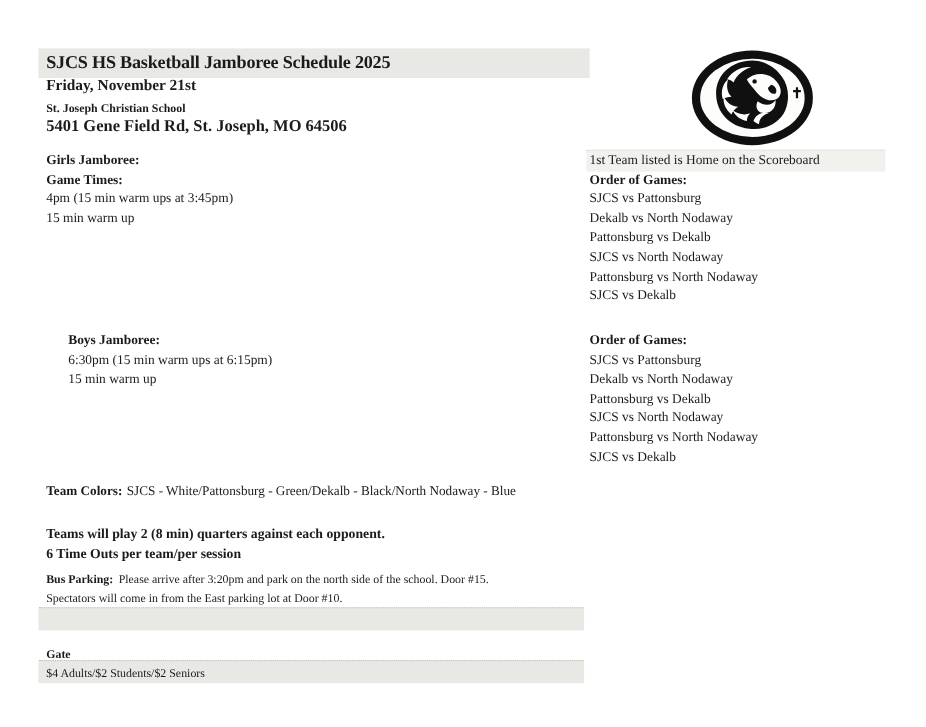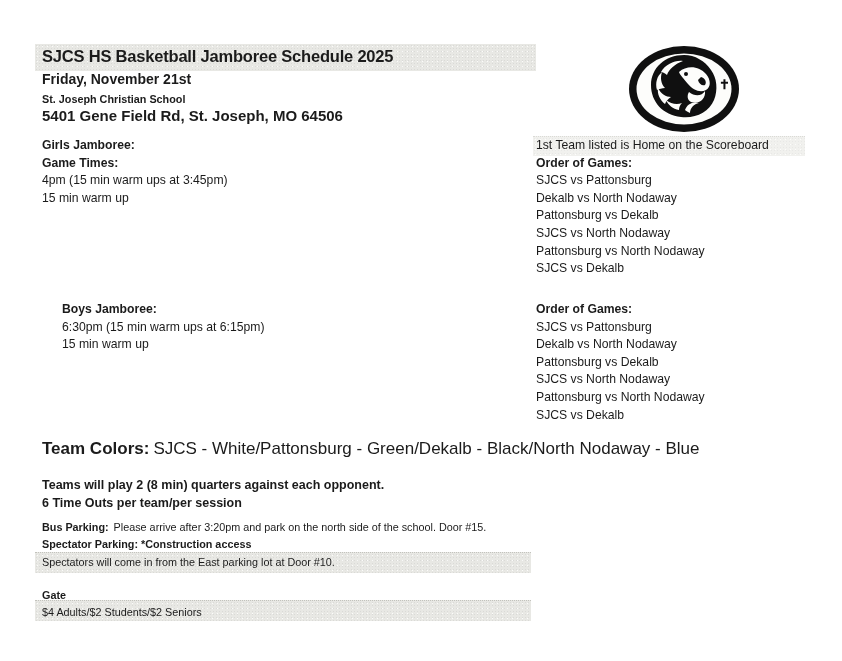--- a/index.html
+++ b/index.html
@@ -1,20 +1,20 @@
 <!DOCTYPE html>
 <html><head>
 <meta charset="utf-8">
 <style>
   html,body { margin:0; padding:0; background:#ffffff; }
   .page {
     position:relative;
     width:842px; height:645px;
     background:#ffffff;
-    font-family:Liberation Sans, sans-serif;
+    font-family:Liberation Serif, serif;
     color:#1b1b1b;
     overflow:hidden;
   }
   
   .band {
     position:absolute;
     background-color:#e8e8e4;
     background-image:
       radial-gradient(rgba(255,255,255,.85) 14%, transparent 15%),
       radial-gradient(rgba(0,0,0,.06) 9%, transparent 10%);
@@ -41,21 +41,21 @@
 
   .col { font-size:12.2px; line-height:17.6px; }
   .col div { white-space:nowrap; }
   .b { font-weight:bold; }
 
   .left-top   { left:42px;  top:137px; }
   .right-top  { left:536px; top:137px; }
   .left-boys  { left:42px;  top:301px;margin-left:20px; }
   .right-boys { left:536px; top:301px; }
 
-  .team-colors { left:42px; top:439px; font-size:17px; }
+  .team-colors { left:42px; top:439px; font-size:12px; }
   .team-colors .val { margin-left:4px; font-weight:normal; }
   .rules   { left:42px; top:477px; font-size:12.5px; line-height:17.6px; font-weight:bold; }
   .parking { left:42px; top:519px; font-size:10.8px; line-height:17.3px; }
   .parking .txt { margin-left:5px; }
   .gate    { left:42px; top:587px; font-size:10.8px; line-height:17.3px; }
 </style>
 </head>
 <body>
 
 <div class="page">
@@ -126,21 +126,20 @@
     <span class="b">Team Colors:</span><span class="val">SJCS - White/Pattonsburg - Green/Dekalb - Black/North Nodaway - Blue</span>
   </div>
 
   <div class="abs rules">
     <div>Teams will play 2 (8 min) quarters against each opponent.</div>
     <div>6 Time Outs per team/per session</div>
   </div>
 
   <div class="abs parking">
     <div><span class="b">Bus Parking:</span><span class="txt">Please arrive after 3:20pm and park on the north side of the school. Door #15.</span></div>
-    <div class="b">Spectator Parking:  *Construction access</div>
     <div>Spectators will come in from the East parking lot at Door #10.</div>
   </div>
 
   <div class="abs gate">
     <div class="b">Gate</div>
     <div>$4 Adults/$2 Students/$2 Seniors</div>
   </div>
 
 </div>
 

